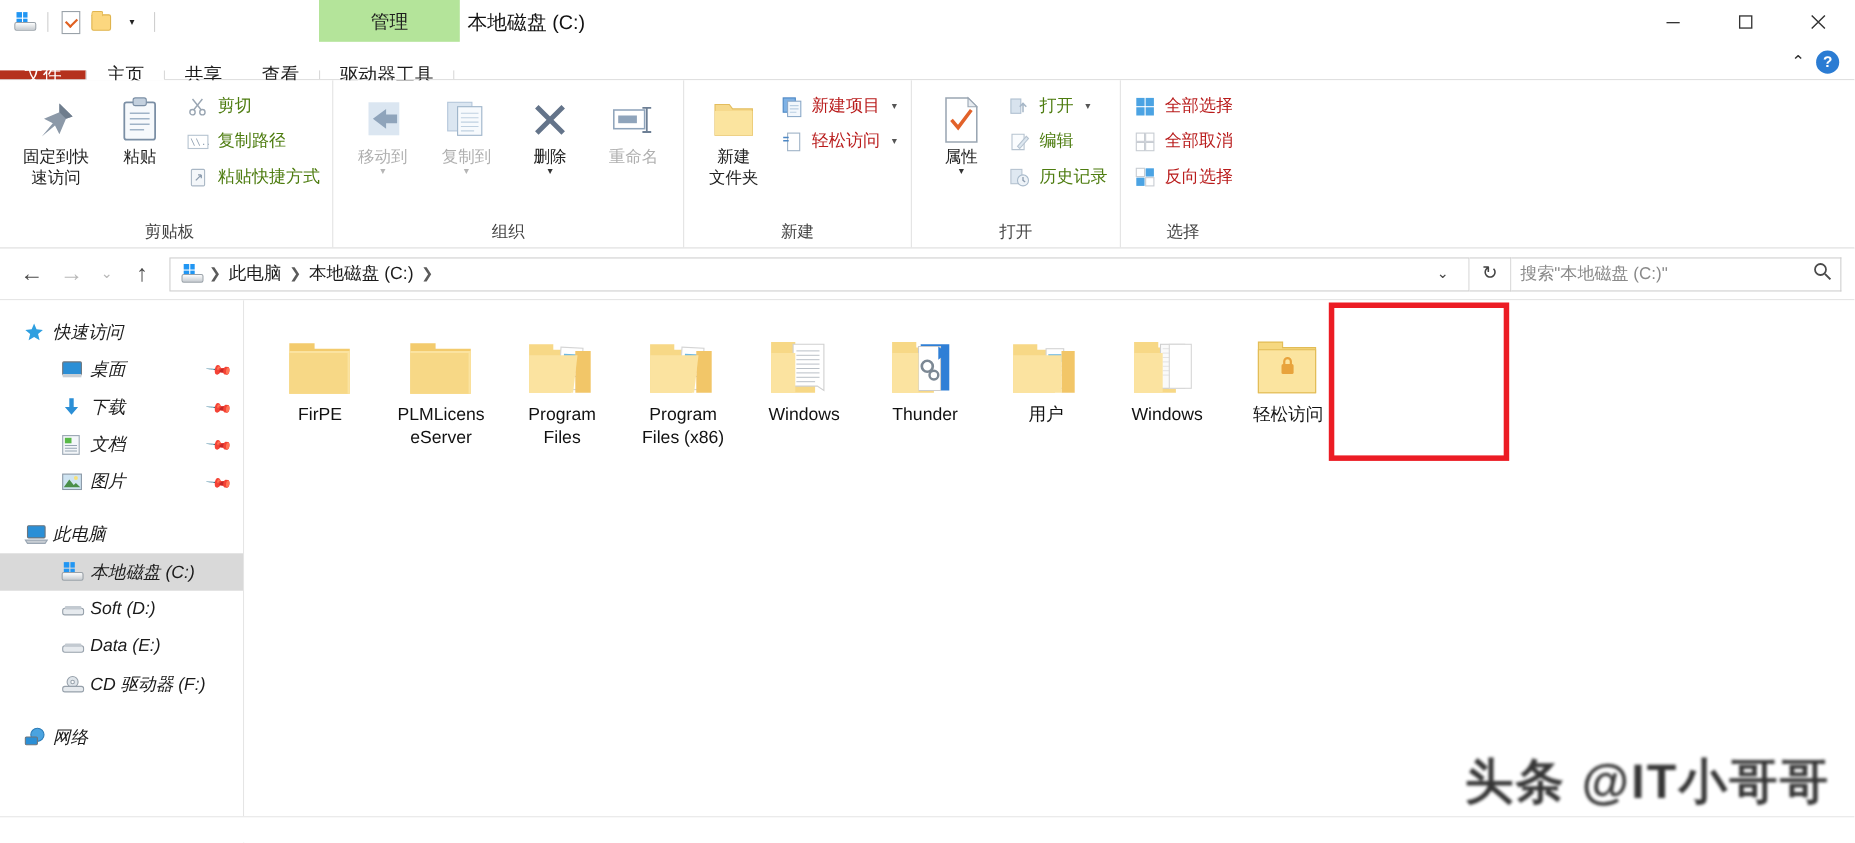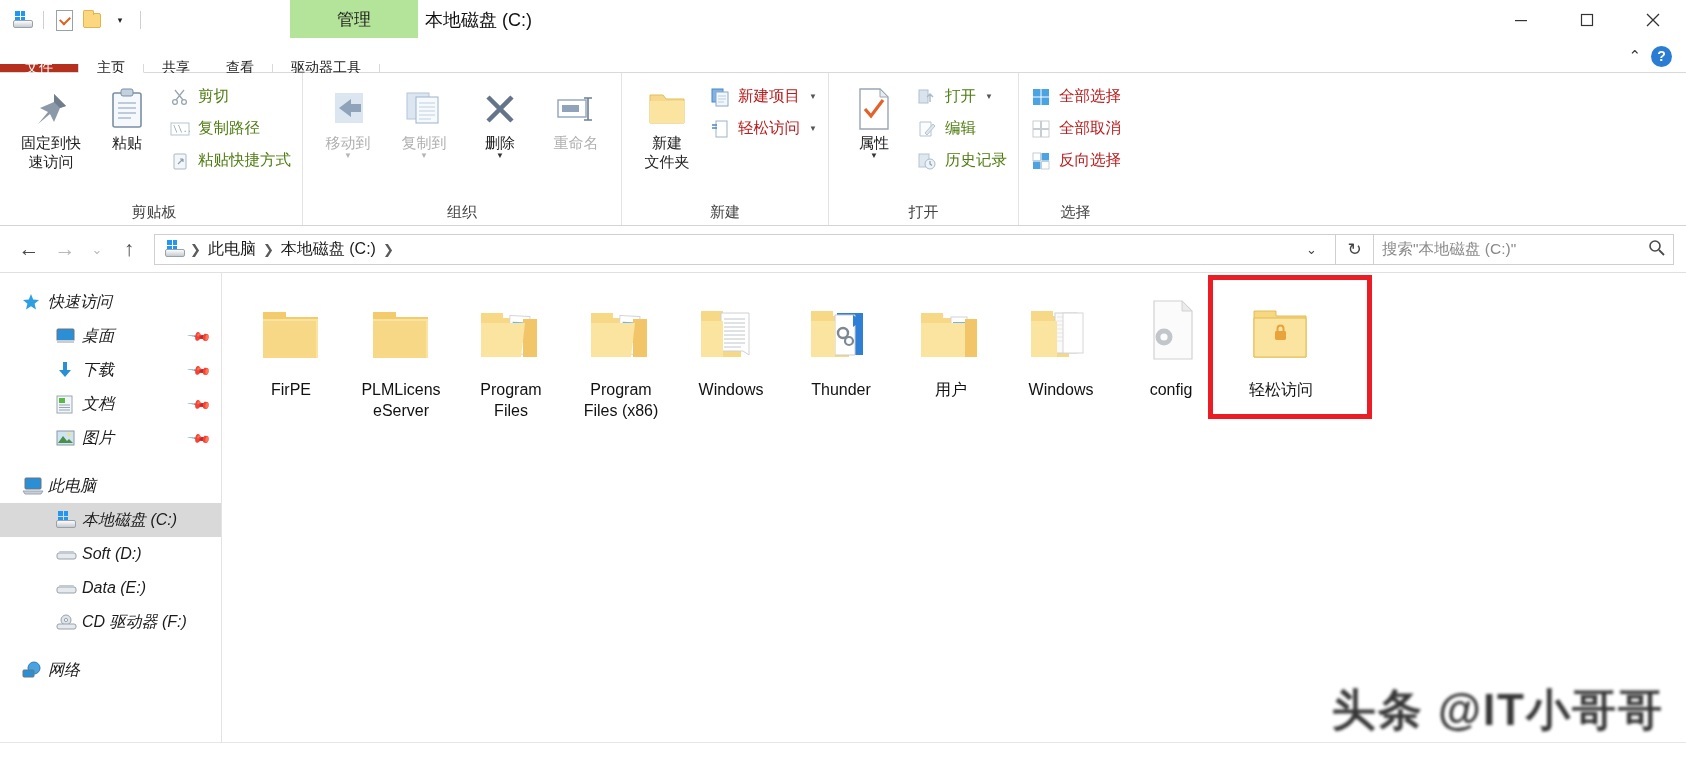--- a/index.html
+++ b/index.html
@@ -62,41 +62,41 @@
   }
   .wbtns { position: absolute; right: 0; top: 0; display: flex; height: 40px; }
   .wbtn { width: 66px; height: 40px; display: flex; align-items: center; justify-content: center; }
   .wbtn svg { display:block; }
 
   
   .tabstrip {
     position: relative; height: 33px; background: #ffffff;
     display: flex; align-items: stretch; border-bottom: 1px solid #d9d9d9;
   }
-  .tab { display: flex; align-items: center; justify-content: center; font-size: 14px; color: #1d1d1d; padding: 0 18px; margin-top: 24px; }
+  .tab { display: flex; align-items: center; justify-content: center; font-size: 17px; color: #1d1d1d; padding: 0 18px; margin-top: 24px; }
   .tab.file { background: #b5311d; color: #fff; width: 78px; padding: 0; }
   .tab.active { background: #fff; border-left: 1px solid #d9d9d9; border-right: 1px solid #d9d9d9; border-bottom: 1px solid #fff; margin-bottom: -1px; }
   .tab.mgmt-tab { border-left: 1px solid #d9d9d9; border-right: 1px solid #d9d9d9; }
   .tabstrip-right { margin-left: auto; display: flex; align-items: center; gap: 10px; padding-right: 14px; }
   .chev-up { font-size: 15px; color: #333; }
   .help-ico {
     width: 21px; height: 21px; border-radius: 50%; background: #2b7cd3; color: #fff;
     font-size: 14px; display: flex; align-items: center; justify-content: center; font-weight: bold;
   }
 
   
   .ribbon {
     position: relative; height: 153px; background: #ffffff;
     border-bottom: 1px solid #d4d4d4; display: flex; align-items: stretch;
     padding-left: 6px;
   }
   .rgroup { position: relative; display: flex; flex-direction: column; padding: 0 7px; }
   .rgroup + .rgroup { border-left: 1px solid #e3e3e3; }
   .rbody { flex: 1; display: flex; align-items: flex-start; padding-top: 8px; }
-  .rlabel { height: 26px; text-align: center; font-size: 15px; color: #444; line-height: 26px; }
+  .rlabel { height: 26px; text-align: center; font-size: 15px; color: #444; line-height: 26px; font-family: Liberation Mono, monospace; }
 
   .bigbtn {
     width: 76px; display: flex; flex-direction: column; align-items: center;
     padding: 4px 2px; text-align: center;
   }
   .bigbtn .ic { height: 48px; display: flex; align-items: center; justify-content: center; }
   .bigbtn .tx { font-size: 15px; color: #222; line-height: 19px; }
   .bigbtn.dim .tx { color: #b0b0b0; }
   .bigbtn .arr { font-size: 8px; color: #333; line-height: 6px; margin-top: 1px; }
   .bigbtn.dim .arr { color: #b5b5b5; }
@@ -140,21 +140,21 @@
   .snode.child { padding-left: 56px; }
   .snode.sel { background: #d9d9d9; }
   .snode .sico { width: 26px; display: flex; align-items: center; justify-content: flex-start; }
   .snode .pin { position: absolute; right: 14px; color: #6f6f6f; font-size: 14px; transform: rotate(45deg); }
   .sgap { height: 14px; }
 
   .content { flex: 1; position: relative; background: #fff; overflow: hidden; }
   .grid { display: flex; flex-wrap: wrap; padding: 16px 0 0 14px; align-content: flex-start; }
   .item { width: 110px; padding-top: 8px; display: flex; flex-direction: column; align-items: center; }
   .item .iconwrap { height: 64px; display: flex; align-items: flex-end; justify-content: center; }
-  .item .name { margin-top: 18px; font-size: 16px; color: #111; line-height: 21px; text-align: center; width: 108px; }
+  .item .name { margin-top: 6px; font-size: 16px; color: #111; line-height: 21px; text-align: center; width: 108px; }
 
   .redbox {
     position: absolute; border: 5px solid #ec1c24; pointer-events: none;
   }
 
   .watermark {
     position: absolute; right: 22px; bottom: 52px;
     font-size: 44px; color: #1a1a1a; font-weight: bold; letter-spacing: 2px;
     white-space: nowrap;
   }
@@ -803,34 +803,20 @@
                   <line x1="28" y1="30" x2="46" y2="30"></line>
                   <line x1="28" y1="34" x2="46" y2="34"></line>
               </g>
               <rect x="34" y="6" width="20" height="40" fill="#fff" stroke="#d6d6d6"></rect>
               <path d="M2 14 H28 V50 H2 Z" fill="#fbe3a0"></path>
             </svg>
           </div>
           <div class="name">Windows</div>
         </div>
 
-        <div class="item">
-          <div class="iconwrap">
-            <svg width="58" height="62" viewBox="0 0 58 62">
-              <path d="M12 2 H40 L50 12 V60 H12 Z" fill="#fbfbfb" stroke="#d2d2d2" stroke-width="1.2"></path>
-              <path d="M40 2 V12 H50 Z" fill="#ebebeb" stroke="#d2d2d2"></path>
-              <g fill="#c2c6ca">
-                <path d="M22 34 l3-1.6 2.6 2.6 -1.6 3 1.6 3 -2.6 2.6 -3 -1.6 -3 1.6 -2.6 -2.6 1.6 -3 -1.6 -3 2.6 -2.6 Z"></path>
-                <circle cx="22" cy="38" r="8.5" fill="#c2c6ca"></circle>
-              </g>
-              <circle cx="22" cy="38" r="3.6" fill="#fbfbfb"></circle>
-            </svg>
-          </div>
-          <div class="name">config</div>
-        </div>
 
         <div class="item">
           <div class="iconwrap">
             <svg width="62" height="54" viewBox="0 0 62 54">
               <path d="M4 4 H26 V9 H56 V50 H4 Z" fill="#f6d880" stroke="#e2bc55"></path>
               <path d="M4 11 H56 V50 H4 Z" fill="#fbe49f" stroke="#e2bc55"></path>
               <rect x="25" y="24" width="11" height="9" rx="1.4" fill="#e8a33c"></rect>
               <path d="M27.5 24 V21.5 a3 3 0 0 1 6 0 V24" fill="none" stroke="#e8a33c" stroke-width="2"></path>
             </svg>
           </div>

